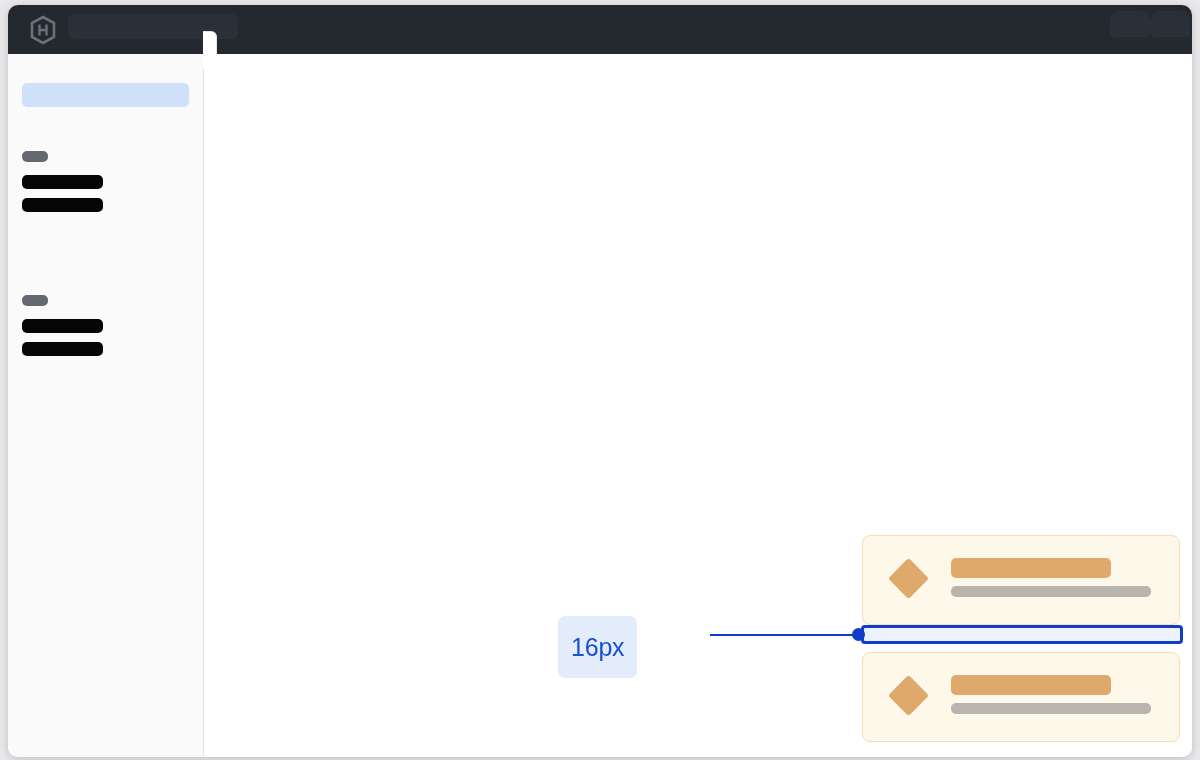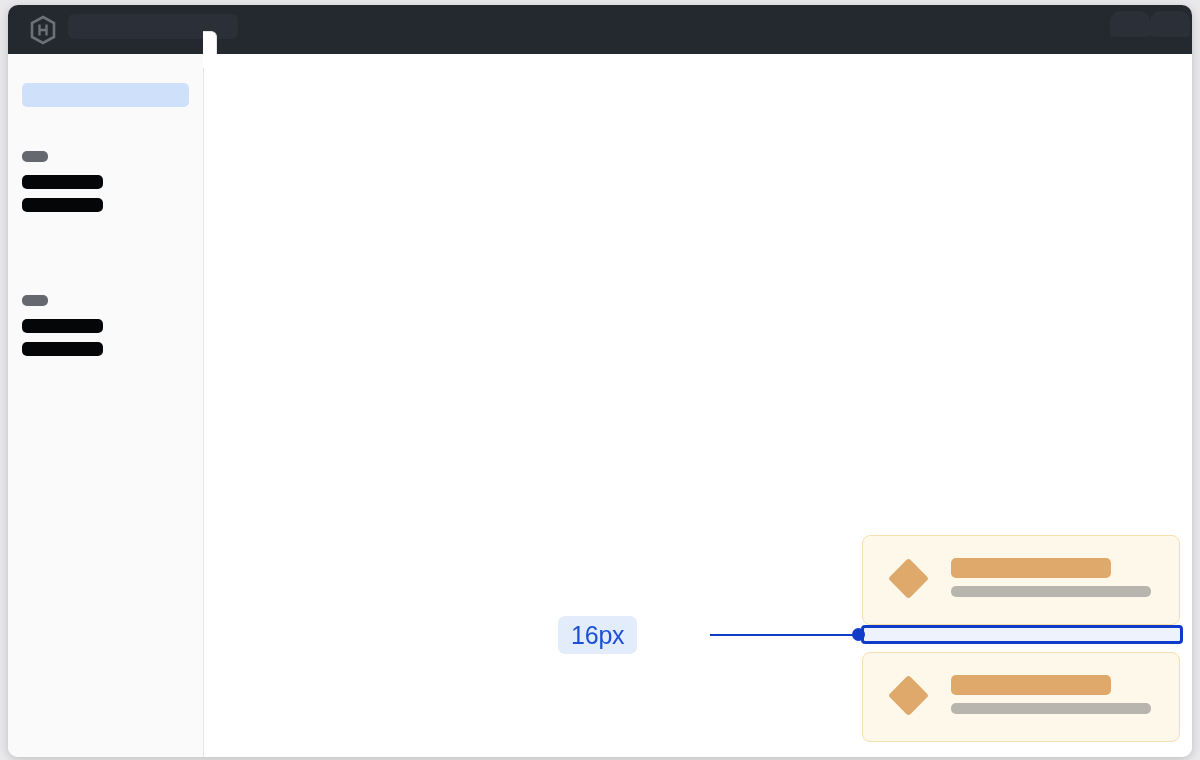--- a/index.html
+++ b/index.html
@@ -201,21 +201,21 @@
     height: 13px;
     background: #0F3CC9;
     border-radius: 50%;
   }
 
   .gap-label {
     position: absolute;
     left: 354px;
     top: 562px;
     height: 38px;
-    padding: 0 13px;
+    padding: 12px 13px;
     background: #E3ECFB;
     border-radius: 7px;
     display: flex;
     align-items: center;
     justify-content: center;
     color: #1A50D8;
     font-size: 25px;
     font-family: "Liberation Sans", sans-serif;
     letter-spacing: -0.2px;
     white-space: nowrap;

